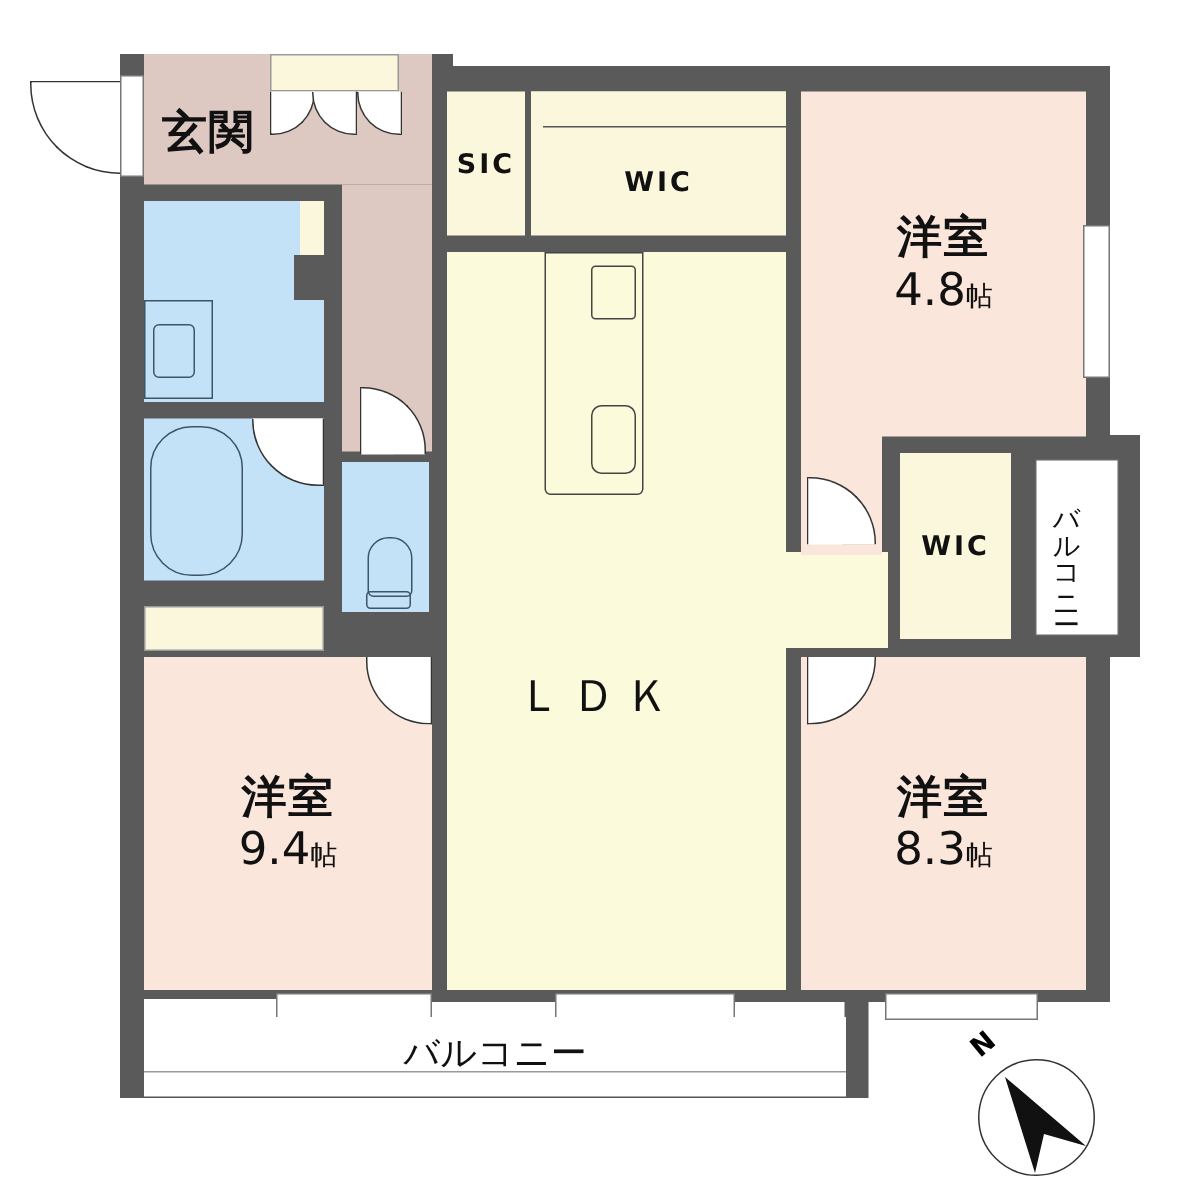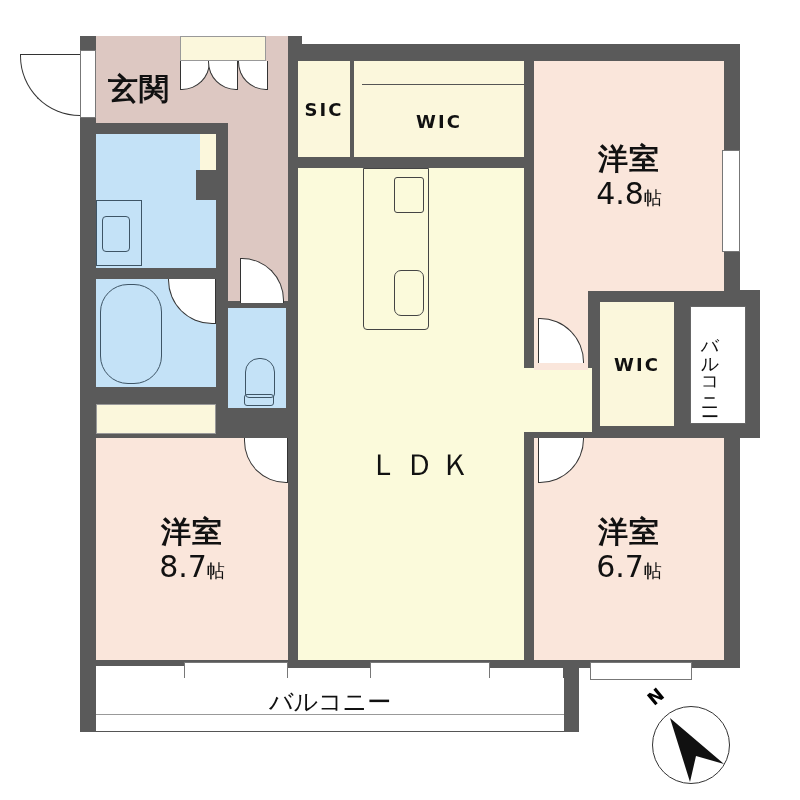--- a/index.html
+++ b/index.html
@@ -61,21 +61,21 @@
 </div>
 <div class="abs" style="left:362px;top:84px;width:162px;height:1px;background:#555;"></div>
 
 <div class="abs room" style="left:298px;top:168px;width:82px;height:44px;background:#fbf7dc;">
   <span class="lbl-sm" style="letter-spacing:0;">収納</span>
 </div>
 
 <div class="abs" style="left:298px;top:168px;width:226px;height:492px;background:#fbfadb;"></div>
 <div class="abs" style="left:380px;top:168px;width:144px;height:48px;background:#fbfadb;"></div>
 <div class="abs" style="left:520px;top:368px;width:72px;height:64px;background:#fbfadb;"></div>
-<div class="abs room" style="left:310px;top:420px;width:226px;height:90px;">
+<div class="abs room" style="left:286px;top:420px;width:226px;height:90px;">
   <span class="lbl-big" style="font-weight:normal;letter-spacing:6px;">ＬＤＫ</span>
 </div>
 
 <div class="abs" style="left:363px;top:168px;width:66px;height:162px;border:1px solid #444;border-radius:0 0 4px 4px;"></div>
 <div class="abs" style="left:394px;top:177px;width:30px;height:36px;border:1px solid #444;border-radius:3px;"></div>
 <div class="abs" style="left:394px;top:270px;width:30px;height:46px;border:1px solid #444;border-radius:7px;"></div>
 
 <div class="abs room" style="left:534px;top:61px;width:190px;height:230px;background:#fae6db;">
   <span class="lbl-big">洋室</span>
   <span class="lbl-num"><span>4.8</span><small>帖</small></span>
@@ -86,29 +86,29 @@
 
 <div class="abs room" style="left:600px;top:302px;width:74px;height:124px;background:#fbf7dc;">
   <span class="lbl-sm">WIC</span>
 </div>
 
 <div class="abs" style="left:690px;top:306px;width:56px;height:118px;background:#fff;border:1px solid #666;"></div>
 <div class="abs" style="left:694px;top:312px;width:28px;height:108px;writing-mode:vertical-rl;font-size:18px;color:#111;text-align:center;">バルコニー</div>
 
 <div class="abs room" style="left:534px;top:438px;width:190px;height:222px;background:#fae6db;">
   <span class="lbl-big">洋室</span>
-  <span class="lbl-num"><span>6.7</span><small>帖</small></span>
+  <span class="lbl-num"><span>8.3</span><small>帖</small></span>
 </div>
 <div class="door" style="left:538px;top:438px;width:44px;height:44px;border-radius:0 0 44px 0;border-top:none;"></div>
 <div class="win" style="left:590px;top:662px;width:100px;height:16px;"></div>
 
 <div class="abs" style="left:96px;top:404px;width:120px;height:30px;background:#fbf7dc;border:1px solid #999;"></div>
 <div class="abs room" style="left:96px;top:438px;width:192px;height:222px;background:#fae6db;">
   <span class="lbl-big">洋室</span>
-  <span class="lbl-num"><span>8.7</span><small>帖</small></span>
+  <span class="lbl-num"><span>9.4</span><small>帖</small></span>
 </div>
 <div class="door" style="left:244px;top:438px;width:42px;height:44px;border-radius:0 0 0 42px;border-top:none;"></div>
 <div class="win" style="left:184px;top:662px;width:102px;height:16px;"></div>
 <div class="win" style="left:370px;top:662px;width:118px;height:16px;"></div>
 
 <div class="abs room" style="left:96px;top:678px;width:468px;height:54px;background:#fff;border-bottom:1px solid #555;">
   <span style="font-size:24px;color:#111;margin-bottom:6px;">バルコニー</span>
 </div>
 <div class="abs" style="left:96px;top:714px;width:468px;height:1px;background:#999;"></div>
 

